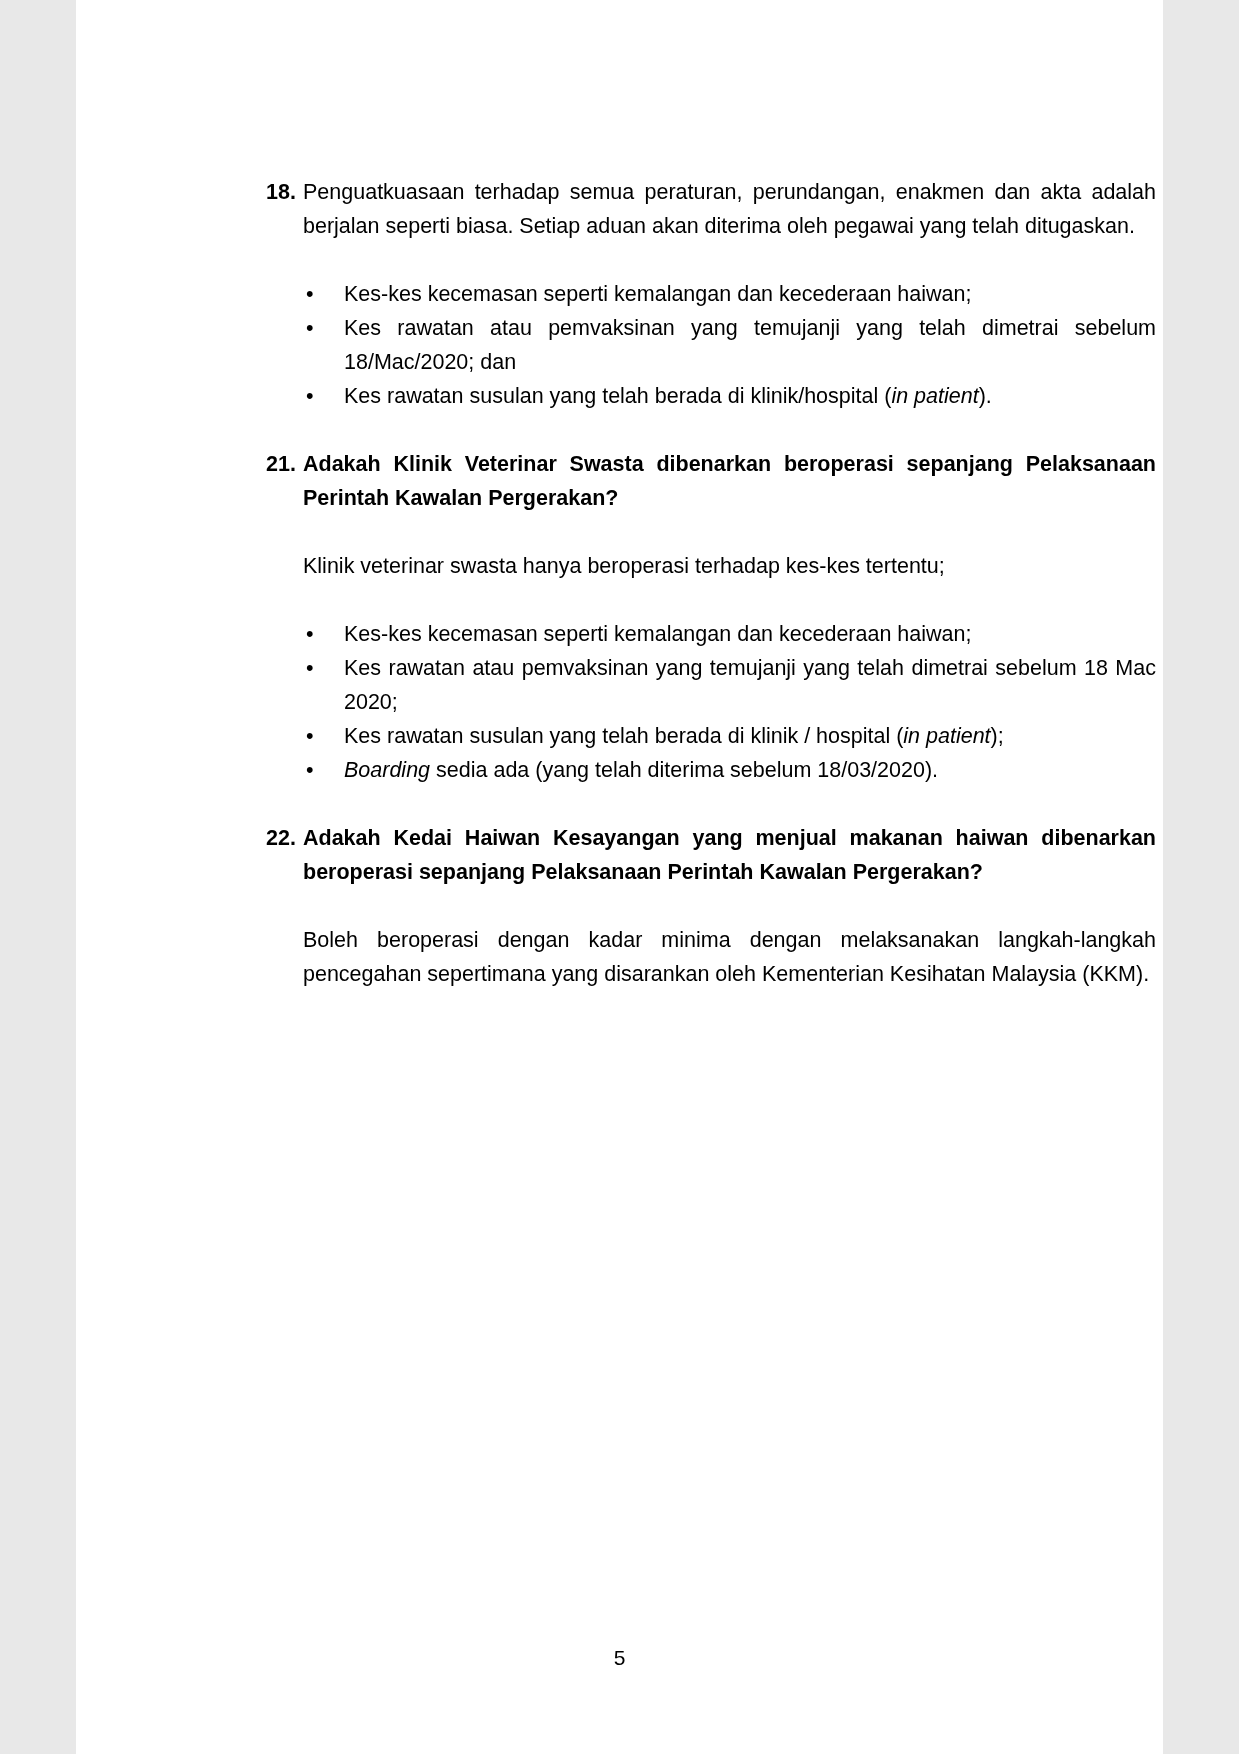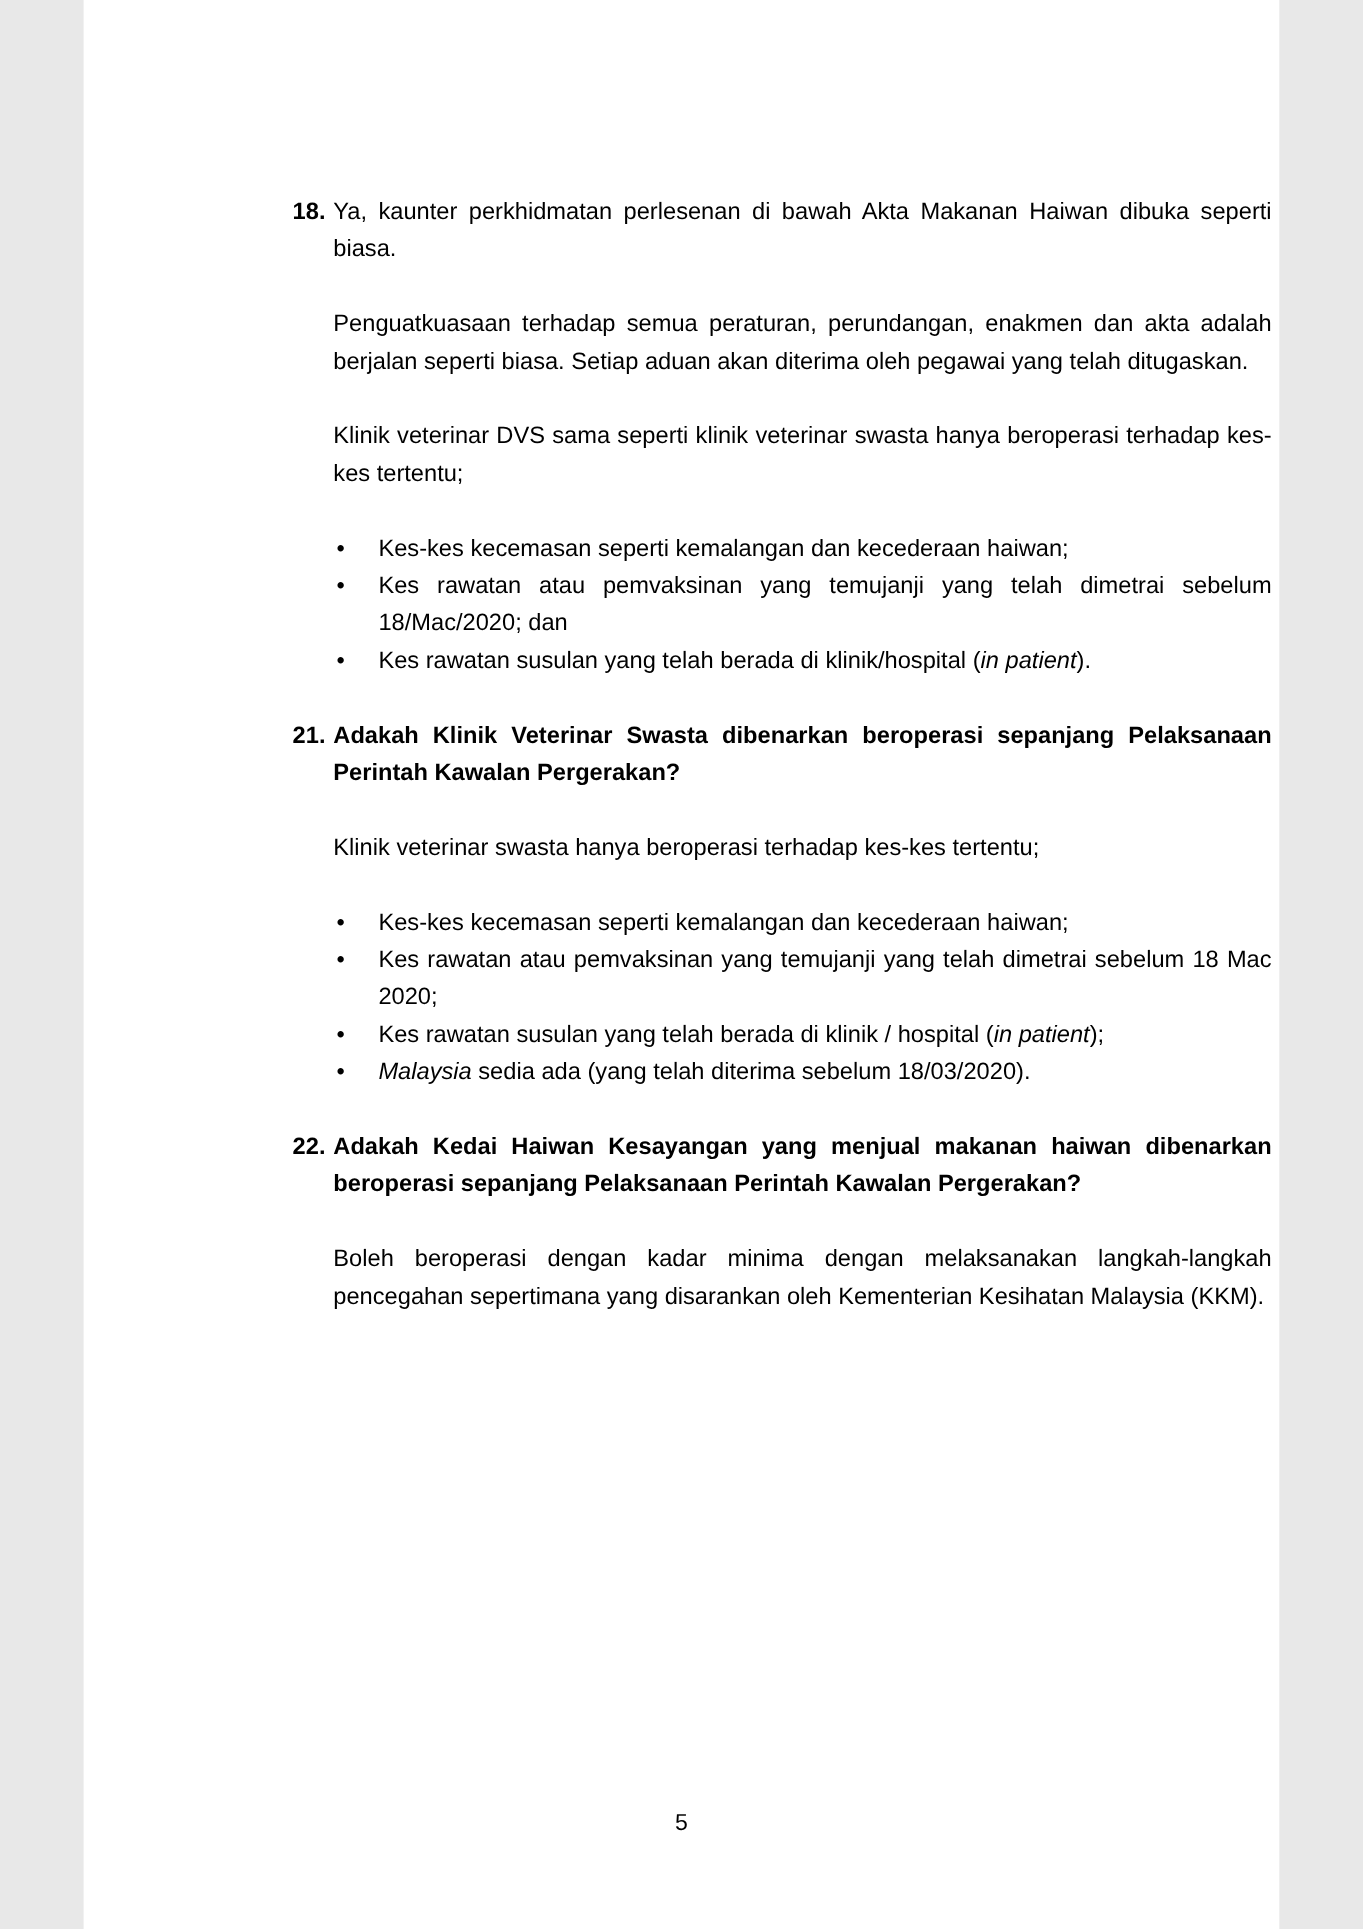--- a/index.html
+++ b/index.html
@@ -70,57 +70,51 @@
 </style>
 </head>
 <body>
 
 <div class="page">
   <main class="content">
   <section class="faq-section">
     <p class="question">
       <span class="q-number">18.</span>
     </p>
-    <p class="answer">
-      <span>Ya, kaunter perkhidmatan perlesenan di bawah Akta Makanan Haiwan dibuka seperti biasa.</span>
-    </p>
 
   </section>
 
   <section class="faq-section">
     <p class="answer">
       <span>Penguatkuasaan terhadap semua peraturan, perundangan, enakmen dan akta adalah berjalan seperti biasa. Setiap aduan akan diterima oleh pegawai yang telah ditugaskan.</span>
     </p>
 
   </section>
 
   <section class="faq-section">
-    <p class="answer">
-      <span>Klinik veterinar DVS sama seperti klinik veterinar swasta hanya beroperasi terhadap kes-kes tertentu;</span>
-    </p>
     <ul class="bullets">
           <li class="bullet-item"><span class="bullet-dot">•</span><span><span>Kes-kes kecemasan seperti kemalangan dan kecederaan haiwan;</span></span></li>
           <li class="bullet-item"><span class="bullet-dot">•</span><span><span>Kes rawatan atau pemvaksinan yang temujanji yang telah dimetrai sebelum 18/Mac/2020; dan</span></span></li>
           <li class="bullet-item"><span class="bullet-dot">•</span><span><span>Kes rawatan susulan yang telah berada di klinik/hospital (</span><i>in patient</i><span>).</span></span></li>
         </ul>
   </section>
 
   <section class="faq-section">
     <p class="question">
       <span class="q-number">21.</span>
       <span class="q-text">Adakah Klinik Veterinar Swasta dibenarkan beroperasi sepanjang Pelaksanaan Perintah Kawalan Pergerakan?</span>
     </p>
     <p class="answer">
       <span>Klinik veterinar swasta hanya beroperasi terhadap kes-kes tertentu;</span>
     </p>
     <ul class="bullets">
           <li class="bullet-item"><span class="bullet-dot">•</span><span><span>Kes-kes kecemasan seperti kemalangan dan kecederaan haiwan;</span></span></li>
           <li class="bullet-item"><span class="bullet-dot">•</span><span><span>Kes rawatan atau pemvaksinan yang temujanji yang telah dimetrai sebelum 18 Mac 2020;</span></span></li>
           <li class="bullet-item"><span class="bullet-dot">•</span><span><span>Kes rawatan susulan yang telah berada di klinik / hospital (</span><i>in patient</i><span>);</span></span></li>
-          <li class="bullet-item"><span class="bullet-dot">•</span><span><i>Malaysia</i><span> sedia ada (yang telah diterima sebelum 18/03/2020).</span></span></li>
+          <li class="bullet-item"><span class="bullet-dot">•</span><span><i>Boarding</i><span> sedia ada (yang telah diterima sebelum 18/03/2020).</span></span></li>
         </ul>
   </section>
 
   <section class="faq-section">
     <p class="question">
       <span class="q-number">22.</span>
       <span class="q-text">Adakah Kedai Haiwan Kesayangan yang menjual makanan haiwan dibenarkan beroperasi sepanjang Pelaksanaan Perintah Kawalan Pergerakan?</span>
     </p>
     <p class="answer">
       <span>Boleh beroperasi dengan kadar minima dengan melaksanakan langkah-langkah pencegahan sepertimana yang disarankan oleh Kementerian Kesihatan Malaysia (KKM).</span>

